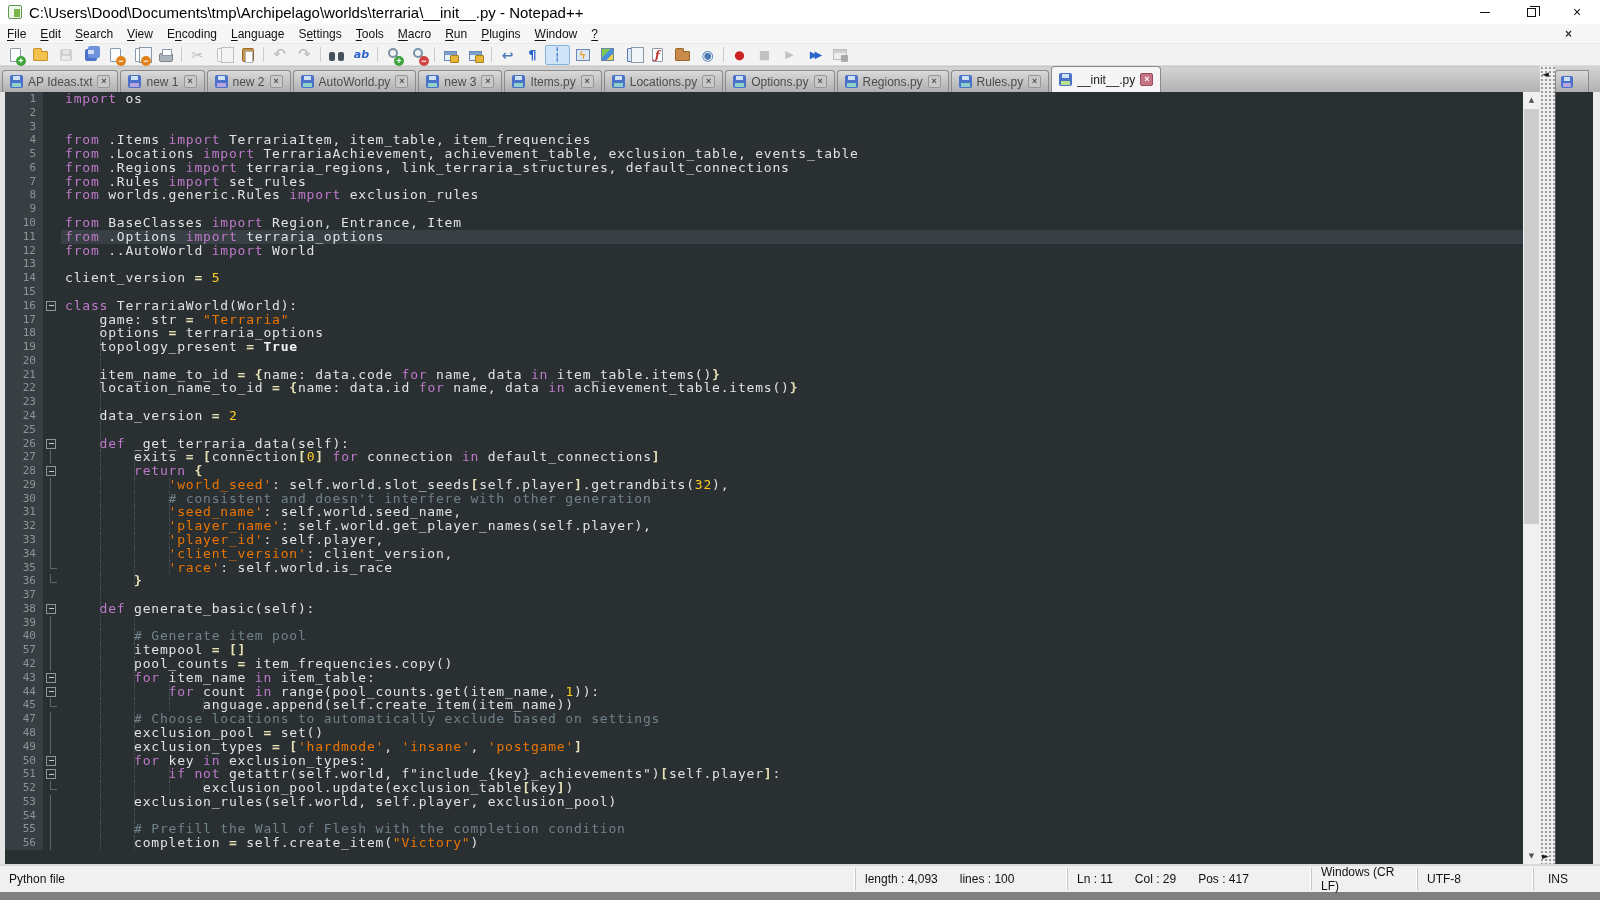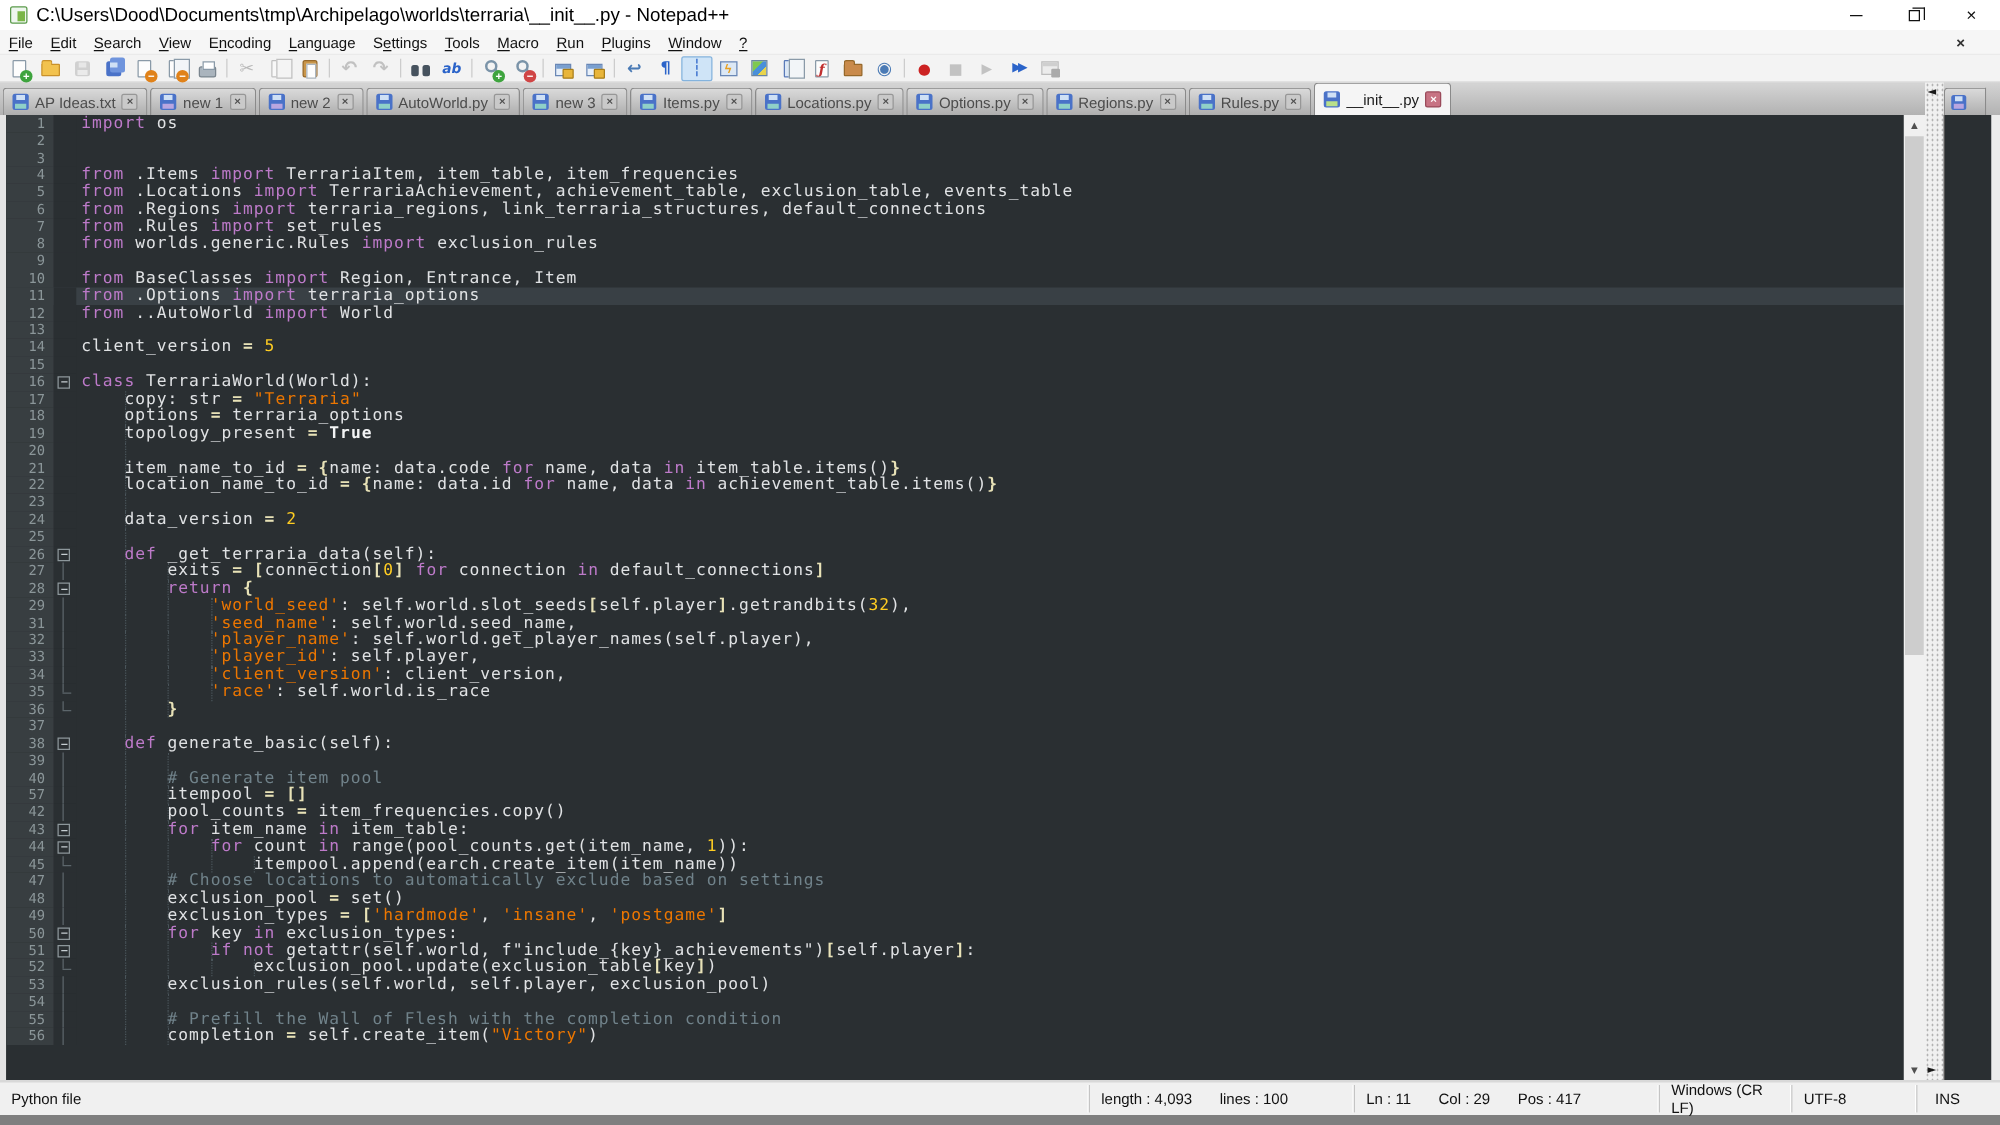--- a/index.html
+++ b/index.html
@@ -108,21 +108,21 @@
   .pane2 { width:45px; height:100%; display:flex; flex-direction:column; }
   .p2-tabbar { height:26px; background:linear-gradient(#d4d4d4,#b2b2b2); display:flex; align-items:flex-end; }
   .p2-tab { height:22px; width:34px; background:linear-gradient(#dadada,#aeaeae); border:1px solid #8a8a8a; border-bottom:none; border-radius:3.5px 0 0 0; display:flex; align-items:center; padding-left:5px; }
   .p2-body { flex:1; background:#2a2f32; border-left:1px solid #555; position:relative; }
   .p2-edge { position:absolute; right:0; top:0; bottom:0; width:7px; background:#ececec; }
 
   
   .statusbar { height:28px; background:#f0f0f0; border-top:2px solid #d8d8d8; display:flex; align-items:center; font-size:12px; color:#111; }
   .sb-sec { height:22px; display:flex; align-items:center; padding:0 9px; gap:22px; box-shadow:inset -1px 0 0 #c4c4c4, inset -2px 0 0 #fff; }
   .sb-type { flex:1; } .sb-len { width:212px; } .sb-pos { width:244px; }
-  .sb-eol { width:106px; } .sb-enc { width:100px; }
+  .sb-eol { width:106px; } .sb-enc { width:116px; }
   .sb-ins { width:66px; box-shadow:none; padding-left:14px; }
   .bottom-edge { height:8px; background:#7f7f7f; }
 </style>
 </head>
 <body>
 
 <div class="titlebar">
   <span class="app-icon"></span>
   <span class="title-text">C:\Users\Dood\Documents\tmp\Archipelago\worlds\terraria\__init__.py - Notepad++</span>
   <div class="win-controls">
@@ -408,21 +408,21 @@
         </div>
         <div class="cl">
           <span class="ln">16</span>
           <span class="fm fb"></span>
           <span class="ct"><span class="kw">class</span><span class="pl"> TerrariaWorld(World):</span></span>
         </div>
         <div class="cl">
           <span class="ln">17</span>
           <span class="fm"></span>
           <span class="gd" style="left: 94.5px;"></span>
-          <span class="ct"><span class="pl">    copy: str </span><span class="op">=</span><span class="pl"> </span><span class="st">"Terraria"</span></span>
+          <span class="ct"><span class="pl">    game: str </span><span class="op">=</span><span class="pl"> </span><span class="st">"Terraria"</span></span>
         </div>
         <div class="cl">
           <span class="ln">18</span>
           <span class="fm"></span>
           <span class="gd" style="left: 94.5px;"></span>
           <span class="ct"><span class="pl">    options </span><span class="op">=</span><span class="pl"> terraria_options</span></span>
         </div>
         <div class="cl">
           <span class="ln">19</span>
           <span class="fm"></span>
@@ -487,20 +487,28 @@
         </div>
         <div class="cl">
           <span class="ln">29</span>
           <span class="fm fv"></span>
           <span class="gd" style="left: 94.5px;"></span>
           <span class="gd" style="left: 129px;"></span>
           <span class="gd" style="left: 163.5px;"></span>
           <span class="ct"><span class="pl">            </span><span class="st">'world_seed'</span><span class="pl">: self.world.slot_seeds</span><span class="op">[</span><span class="pl">self.player</span><span class="op">]</span><span class="pl">.getrandbits(</span><span class="nu">32</span><span class="pl">),</span></span>
         </div>
         <div class="cl">
+          <span class="ln">30</span>
+          <span class="fm fv"></span>
+          <span class="gd" style="left: 94.5px;"></span>
+          <span class="gd" style="left: 129px;"></span>
+          <span class="gd" style="left: 163.5px;"></span>
+          <span class="ct"><span class="pl">            </span><span class="co"># consistent and doesn't interfere with other generation</span></span>
+        </div>
+        <div class="cl">
           <span class="ln">31</span>
           <span class="fm fv"></span>
           <span class="gd" style="left: 94.5px;"></span>
           <span class="gd" style="left: 129px;"></span>
           <span class="gd" style="left: 163.5px;"></span>
           <span class="ct"><span class="pl">            </span><span class="st">'seed_name'</span><span class="pl">: self.world.seed_name,</span></span>
         </div>
         <div class="cl">
           <span class="ln">32</span>
           <span class="fm fv"></span>
@@ -595,21 +603,21 @@
           <span class="gd" style="left: 163.5px;"></span>
           <span class="ct"><span class="pl">            </span><span class="kw">for</span><span class="pl"> count </span><span class="kw">in</span><span class="pl"> range(pool_counts.get(item_name, </span><span class="nu">1</span><span class="pl">)):</span></span>
         </div>
         <div class="cl">
           <span class="ln">45</span>
           <span class="fm fe"></span>
           <span class="gd" style="left: 94.5px;"></span>
           <span class="gd" style="left: 129px;"></span>
           <span class="gd" style="left: 163.5px;"></span>
           <span class="gd" style="left: 198px;"></span>
-          <span class="ct"><span class="pl">                itempool.append(earch.create_item(item_name))</span></span>
+          <span class="ct"><span class="pl">                anguage.append(self.create_item(item_name))</span></span>
         </div>
         <div class="cl">
           <span class="ln">47</span>
           <span class="fm fv"></span>
           <span class="gd" style="left: 94.5px;"></span>
           <span class="gd" style="left: 129px;"></span>
           <span class="ct"><span class="pl">        </span><span class="co"># Choose locations to automatically exclude based on settings</span></span>
         </div>
         <div class="cl">
           <span class="ln">48</span>

